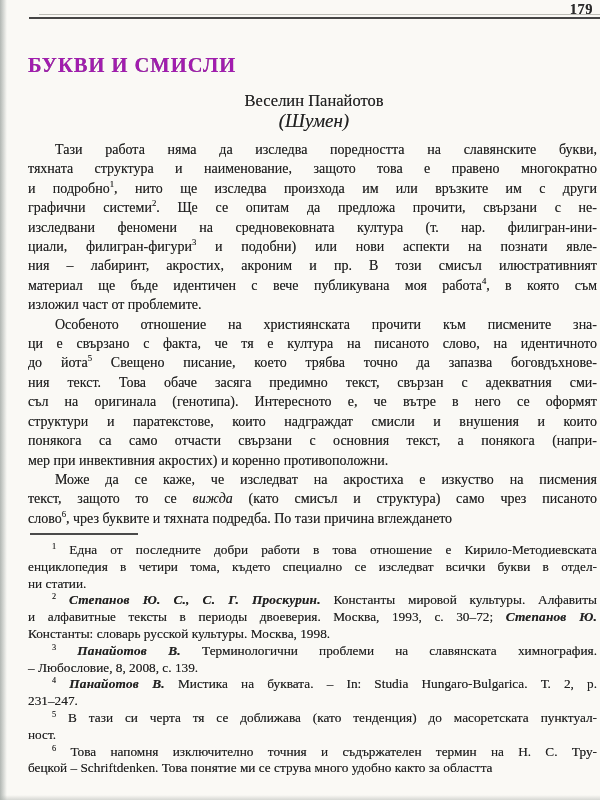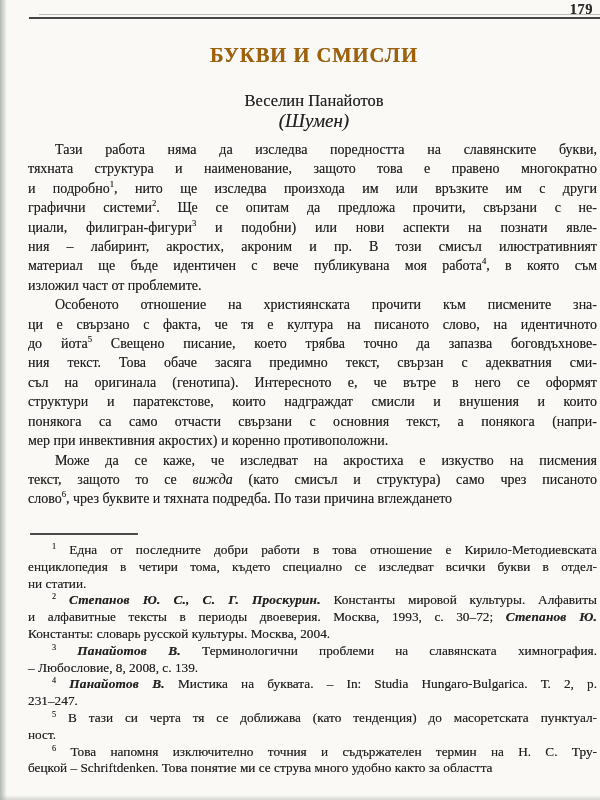--- a/index.html
+++ b/index.html
@@ -24,22 +24,22 @@
     position:absolute; top:1px; right:7px;
     font-size:14.5px; letter-spacing:.5px; color:#2b2b2b;font-weight:bold;
   }
   .top-rule {
     position:absolute; top:17px; left:29px; right:0; height:2px; background:#454545;
   }
   .top-rule::before {
     content:""; position:absolute; top:-3px; left:10px; right:0; height:1px; background:#bdbdb6;
   }
   .title {
-    position:absolute; top:44px; left:28px; width:572px;
-    text-align:center; font-size:20.5px; font-weight:bold; letter-spacing:1px; color:#a16207;
+    position:absolute; top:54px; left:28px; width:572px;
+    font-size:20.5px; font-weight:bold; letter-spacing:1px; color:#a21caf;
   }
   .author {
     position:absolute; top:91px; left:28px; width:572px;
     text-align:center; font-size:16.5px;
   }
   .affiliation {
     position:absolute; top:110px; left:28px; width:572px;
     text-align:center; font-style:italic; font-size:19px;
   }
   .body-text {
@@ -73,20 +73,21 @@
   <h1 class="title">БУКВИ И СМИСЛИ</h1>
   <div class="author">Веселин Панайотов</div>
   <div class="affiliation">(Шумен)</div>
 
   <div class="body-text" id="body-container">
       <div>
         <div class="line first">Тази работа няма да изследва поредността на славянските букви,</div>
         <div class="line">тяхната структура и наименование, защото това е правено многократно</div>
         <div class="line">и подробно<sup>1</sup>, нито ще изследва произхода им или връзките им с други</div>
         <div class="line">графични системи<sup>2</sup>. Ще се опитам да предложа прочити, свързани с не-</div>
+        <div class="line">изследвани феномени на средновековната култура (т. нар. филигран-ини-</div>
         <div class="line">циали, филигран-фигури<sup>3</sup> и подобни) или нови аспекти на познати явле-</div>
         <div class="line">ния – лабиринт, акростих, акроним и пр. В този смисъл илюстративният</div>
         <div class="line">материал ще бъде идентичен с вече публикувана моя работа<sup>4</sup>, в която съм</div>
         <div class="line last">изложил част от проблемите.</div>
       </div>
       <div>
         <div class="line first">Особеното отношение на християнската прочити към писмените зна-</div>
         <div class="line">ци е свързано с факта, че тя е култура на писаното слово, на идентичното</div>
         <div class="line">до йота<sup>5</sup> Свещено писание, което трябва точно да запазва боговдъхнове-</div>
         <div class="line">ния текст. Това обаче засяга предимно текст, свързан с адекватния сми-</div>
@@ -105,21 +106,21 @@
   <div class="fn-rule"></div>
   <div class="footnotes" id="fn-container">
       <div>
         <div class="line fn-line first"><sup>1</sup> Една от последните добри работи в това отношение е Кирило-Методиевската</div>
         <div class="line fn-line">енциклопедия в четири тома, където специално се изследват всички букви в отдел-</div>
         <div class="line fn-line last">ни статии.</div>
       </div>
       <div>
         <div class="line fn-line first"><sup>2</sup> <b><i>Степанов Ю. С., С. Г. Проскурин.</i></b> Константы мировой культуры. Алфавиты</div>
         <div class="line fn-line">и алфавитные тексты в периоды двоеверия. Москва, 1993, с. 30–72; <b><i>Степанов Ю.</i></b></div>
-        <div class="line fn-line last">Константы: словарь русской культуры. Москва, 2004.</div>
+        <div class="line fn-line last">Константы: словарь русской культуры. Москва, 1998.</div>
       </div>
       <div>
         <div class="line fn-line first"><sup>3</sup> <b><i>Панайотов В.</i></b> Терминологични проблеми на славянската химнография.</div>
         <div class="line fn-line last">– Любословие, 8, 2008, с. 139.</div>
       </div>
       <div>
         <div class="line fn-line first"><sup>4</sup> <b><i>Панайотов В.</i></b> Мистика на буквата. – In: Studia Hungaro-Bulgarica. Т. 2, p.</div>
         <div class="line fn-line last">231–247.</div>
       </div>
       <div>

